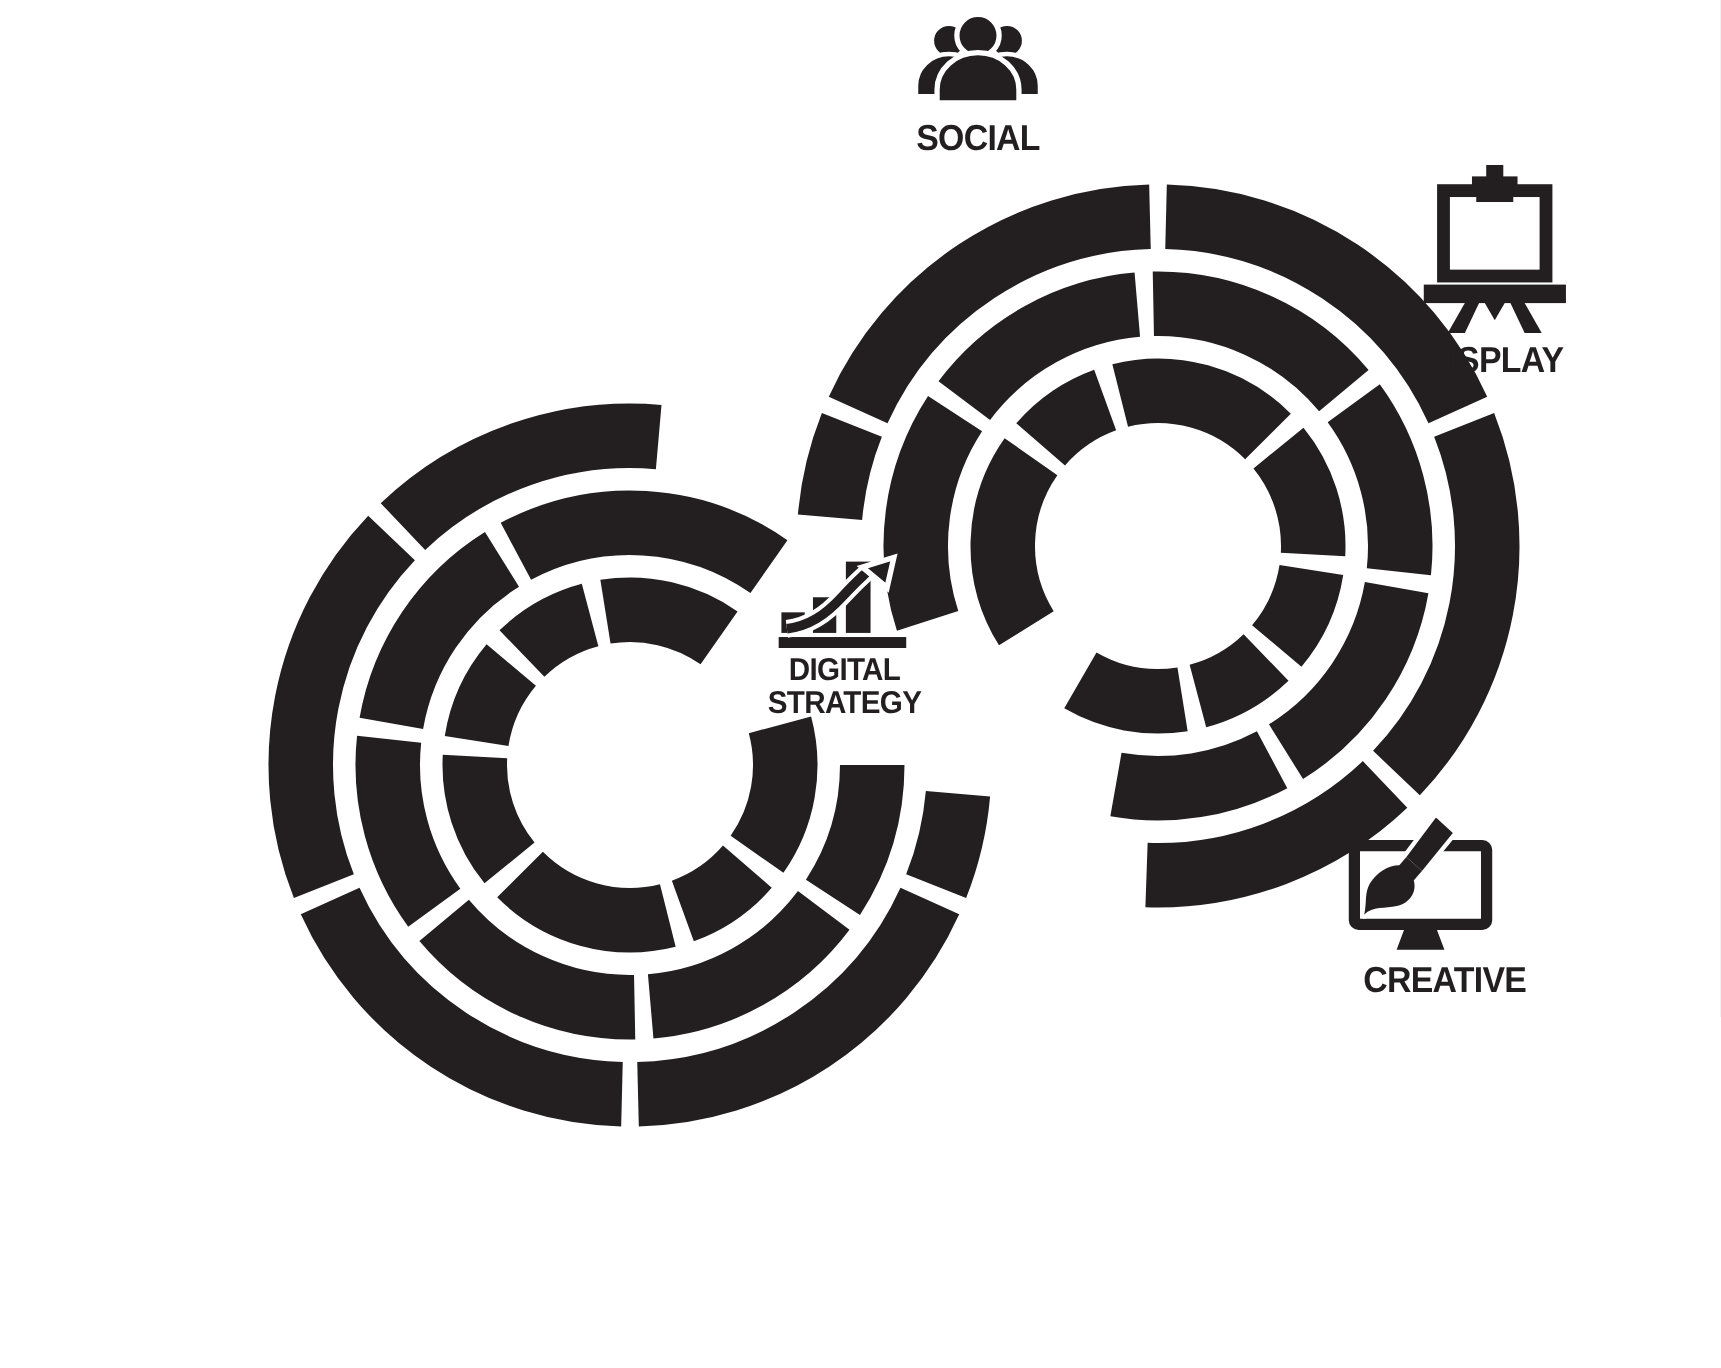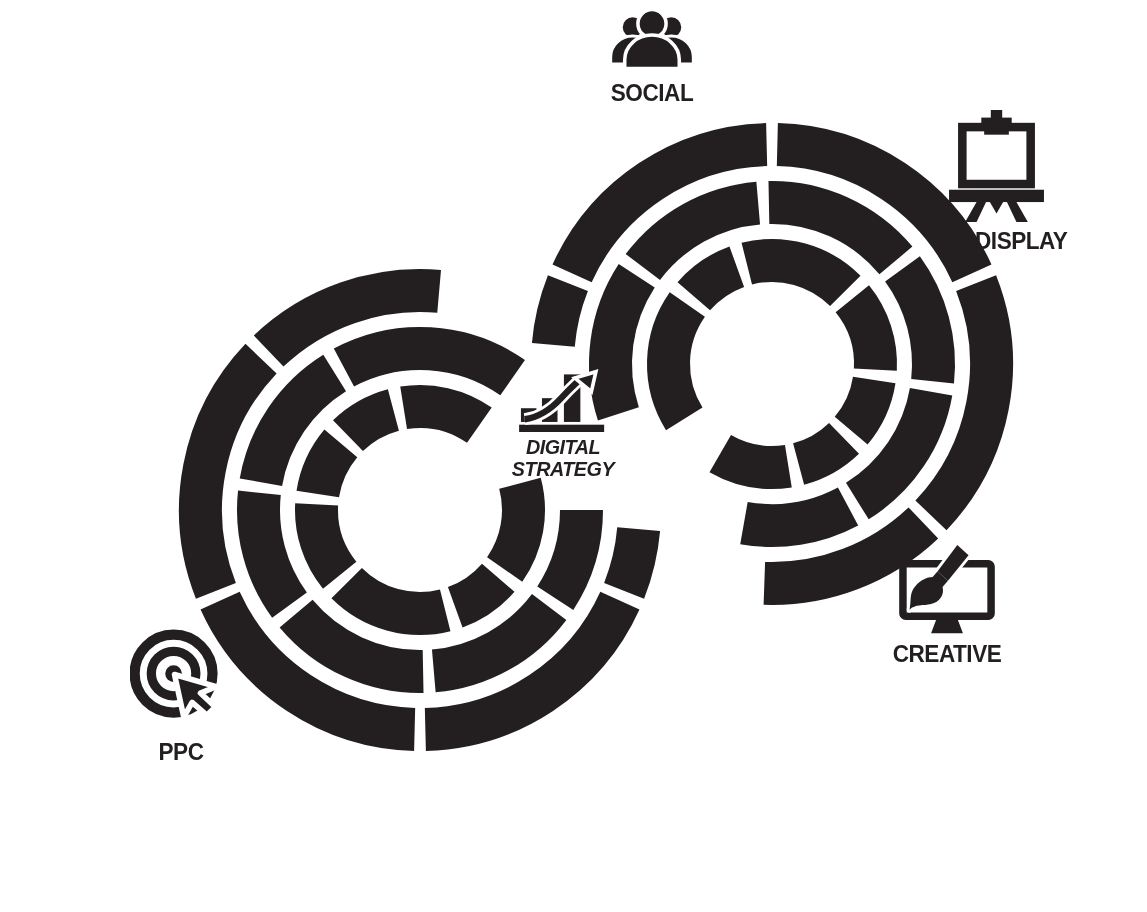--- a/index.html
+++ b/index.html
@@ -79,69 +79,60 @@
         <path class="ink" d="M47,67 v-8 a25,24 0 0 1 50,0 v8 z"></path>
       </g>
       <g stroke="#fff" stroke-width="4">
         <circle class="ink" cx="50" cy="21" r="16"></circle>
         <path class="ink" d="M19,72 v-10 a31,28 0 0 1 62,0 v10 z"></path>
       </g>
     </svg>
     <div class="label">SOCIAL</div>
   </div>
 
-  <div class="node" style="left:920px; top:110px; width:152px;text-align:right;">
+  <div class="node" style="left:920px; top:110px; width:152px;">
     <svg class="icon" width="95" height="112" viewBox="0 0 100 118">
       <rect class="ink" x="44" y="0" width="12" height="12"></rect>
       <rect class="ink" x="34" y="8" width="32" height="14"></rect>
       <rect class="ink-stroke" x="14" y="18" width="72" height="60" stroke-width="9"></rect>
       <rect class="ink" x="37" y="18" width="26" height="8"></rect>
       <rect class="ink" x="0" y="84" width="100" height="13"></rect>
       <path class="ink" d="M29,97 L17,118 L29,118 L39,97 z"></path>
       <path class="ink" d="M71,97 L83,118 L71,118 L61,97 z"></path>
       <path class="ink" d="M43,97 L50,109 L57,97 z"></path>
     </svg>
     <div class="label">DISPLAY</div>
   </div>
 
 
-  <div class="node" style="left:495px; top:368px; width:136px;font-style:italic;">
+  <div class="node" style="left:495px; top:368px; width:136px;">
     <svg class="icon" width="92" height="64" viewBox="0 0 96 70">
       <rect class="ink" x="2" y="44" width="17" height="15"></rect>
       <rect class="ink" x="25" y="33" width="17" height="26"></rect>
       <rect class="ink" x="49" y="7" width="18" height="52"></rect>
       <rect class="ink" x="0" y="62" width="93" height="8"></rect>
       <path class="halo" d="M6,56 C22,54 34,46 46,33 S60,19 65,14" stroke-width="13"></path>
       <path class="ink-stroke" d="M6,56 C22,54 34,46 46,33 S60,19 65,14" stroke-width="7"></path>
       <path class="ink" stroke="#fff" stroke-width="4" d="M84,4 L79,26 L61,11 z"></path>
     </svg>
     <div class="label small">DIGITAL</div>
     <div class="label small" style="margin-top:0">STRATEGY</div>
   </div>
 
-  <div class="node" style="left:872px; top:545px; width:150px;">
+  <div class="node" style="left:872px; top:545px; width:150px;text-align:right;">
     <svg class="icon" width="104" height="90" viewBox="0 0 110 96">
       <rect class="ink-stroke" x="8" y="20" width="94" height="56" rx="3" stroke-width="8"></rect>
       <path class="ink" d="M44,78 L38,94 L72,94 L66,78 z"></path>
       <g class="halo" stroke-width="6" stroke-linejoin="round">
         <path d="M66,0 L78,11 L56,38 L45,28 z"></path>
         <path d="M45,28 L56,38 L50,45 L39,35 z"></path>
         <path d="M40,34 L50,44 C53,53 47,61 38,63 C30,65 21,63 15,69 C17,60 15,54 19,47 C24,39 32,34 40,34 z"></path>
       </g>
       <path class="ink" d="M66,0 L78,11 L56,38 L45,28 z"></path>
       <path class="ink" d="M45,28 L56,38 L50,45 L39,35 z"></path>
       <path class="ink" d="M40,34 L50,44 C53,53 47,61 38,63 C30,65 21,63 15,69 C17,60 15,54 19,47 C24,39 32,34 40,34 z"></path>
     </svg>
     <div class="label">CREATIVE</div>
   </div>
 
-  <div class="node" style="left:106px; top:629px; width:150px;">
-    <svg class="icon" width="102" height="104" viewBox="0 0 110 110">
-      <circle class="ink-stroke" cx="47" cy="47" r="42" stroke-width="11"></circle>
-      <circle class="ink-stroke" cx="47" cy="47" r="24" stroke-width="10"></circle>
-      <circle class="ink" cx="47" cy="47" r="9"></circle>
-      <path class="ink" stroke="#fff" stroke-width="6" stroke-linejoin="round" d="M48,48 L58,94 L67,78 L83,92 L92,83 L76,68 L93,61 z"></path>
-    </svg>
-    <div class="label">PPC</div>
-  </div>
 
 
 </div>
 
 </body></html>

